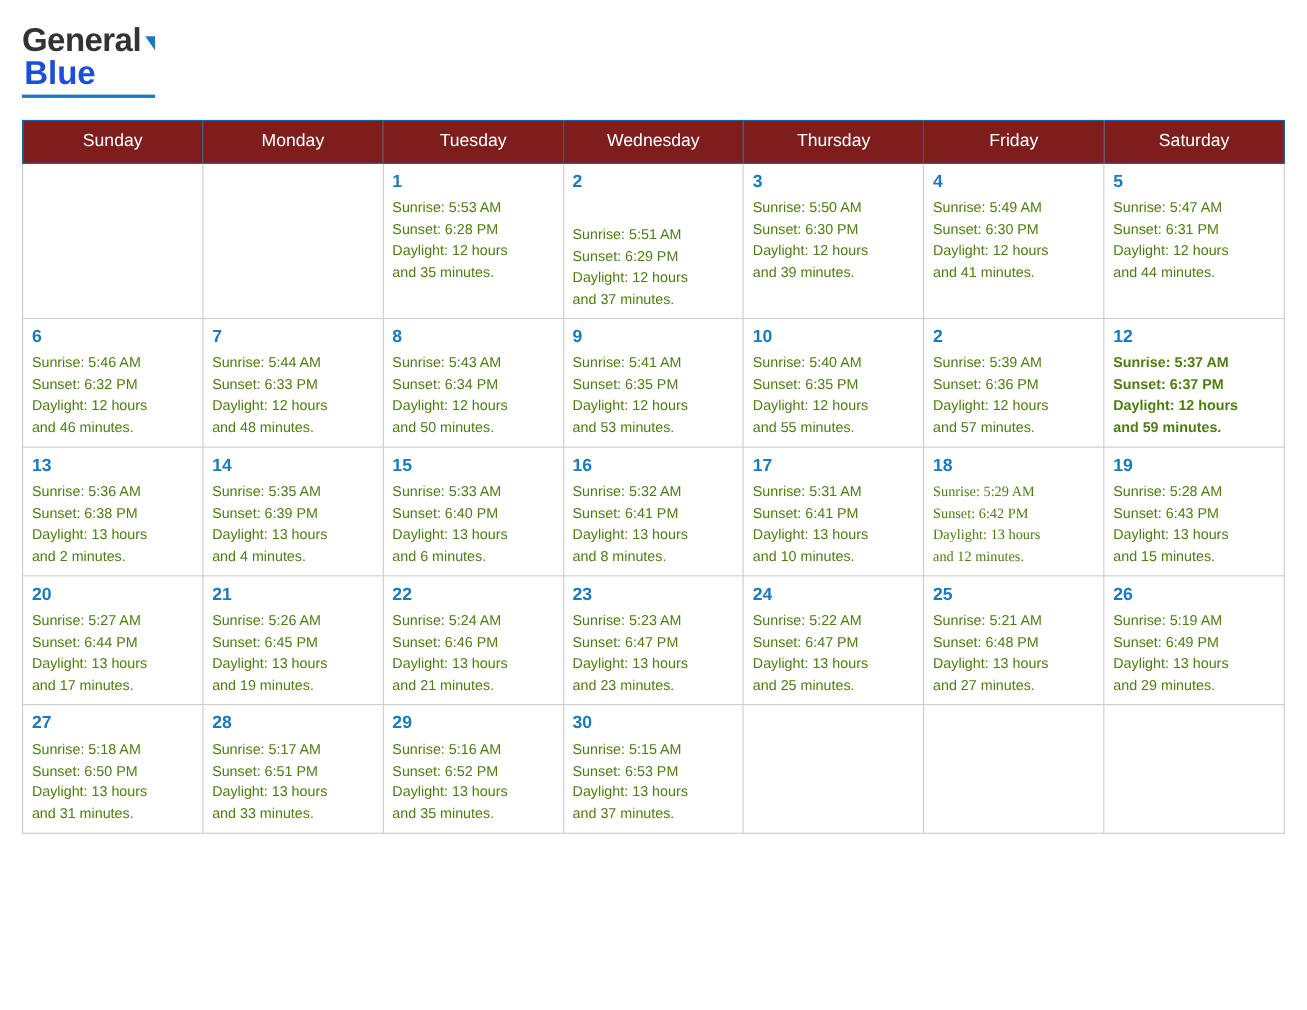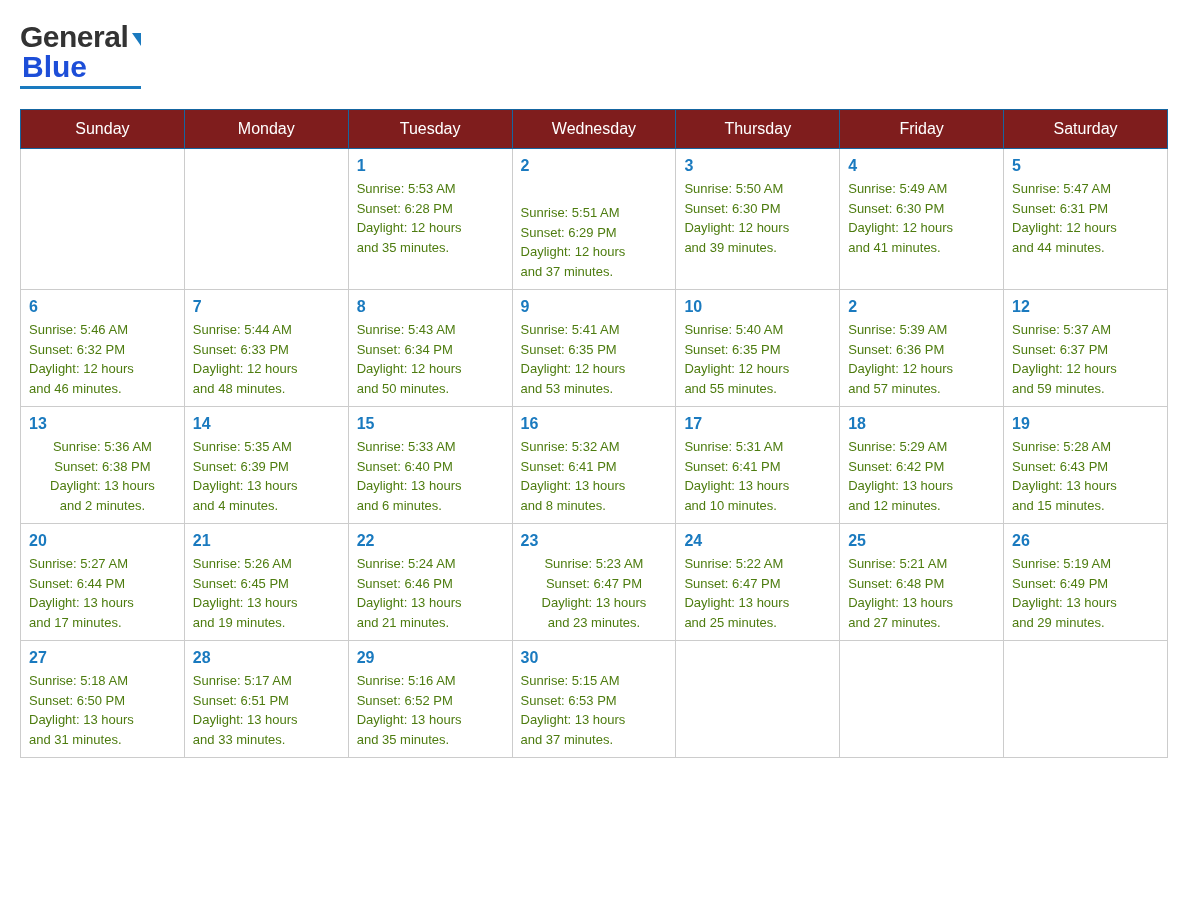--- a/index.html
+++ b/index.html
@@ -200,30 +200,30 @@
         </td>
         <td>
           <span class="day-number">2</span>
           <div class="day-info" style="white-space: pre-line;">Sunrise: 5:39 AM
 Sunset: 6:36 PM
 Daylight: 12 hours
 and 57 minutes.</div>
         </td>
         <td>
           <span class="day-number">12</span>
-          <div class="day-info" style="white-space: pre-line;">Sunrise: 5:37 AM
+          <div class="day-info" style="white-space: pre-line; font-weight: bold;">Sunrise: 5:37 AM
 Sunset: 6:37 PM
 Daylight: 12 hours
 and 59 minutes.</div>
         </td>
       </tr>
       <tr>
         <td>
           <span class="day-number">13</span>
-          <div class="day-info" style="white-space: pre-line; text-align: center;">Sunrise: 5:36 AM
+          <div class="day-info" style="white-space: pre-line;">Sunrise: 5:36 AM
 Sunset: 6:38 PM
 Daylight: 13 hours
 and 2 minutes.</div>
         </td>
         <td>
           <span class="day-number">14</span>
           <div class="day-info" style="white-space: pre-line;">Sunrise: 5:35 AM
 Sunset: 6:39 PM
 Daylight: 13 hours
 and 4 minutes.</div>
@@ -244,21 +244,21 @@
         </td>
         <td>
           <span class="day-number">17</span>
           <div class="day-info" style="white-space: pre-line;">Sunrise: 5:31 AM
 Sunset: 6:41 PM
 Daylight: 13 hours
 and 10 minutes.</div>
         </td>
         <td>
           <span class="day-number">18</span>
-          <div class="day-info" style="white-space: pre-line;">Sunrise: 5:29 AM
+          <div class="day-info" style="white-space: pre-line; font-family: Liberation Serif, serif;">Sunrise: 5:29 AM
 Sunset: 6:42 PM
 Daylight: 13 hours
 and 12 minutes.</div>
         </td>
         <td>
           <span class="day-number">19</span>
           <div class="day-info" style="white-space: pre-line;">Sunrise: 5:28 AM
 Sunset: 6:43 PM
 Daylight: 13 hours
 and 15 minutes.</div>
@@ -281,21 +281,21 @@
         </td>
         <td>
           <span class="day-number">22</span>
           <div class="day-info" style="white-space: pre-line;">Sunrise: 5:24 AM
 Sunset: 6:46 PM
 Daylight: 13 hours
 and 21 minutes.</div>
         </td>
         <td>
           <span class="day-number">23</span>
-          <div class="day-info" style="white-space: pre-line; text-align: center;">Sunrise: 5:23 AM
+          <div class="day-info" style="white-space: pre-line;">Sunrise: 5:23 AM
 Sunset: 6:47 PM
 Daylight: 13 hours
 and 23 minutes.</div>
         </td>
         <td>
           <span class="day-number">24</span>
           <div class="day-info" style="white-space: pre-line;">Sunrise: 5:22 AM
 Sunset: 6:47 PM
 Daylight: 13 hours
 and 25 minutes.</div>

